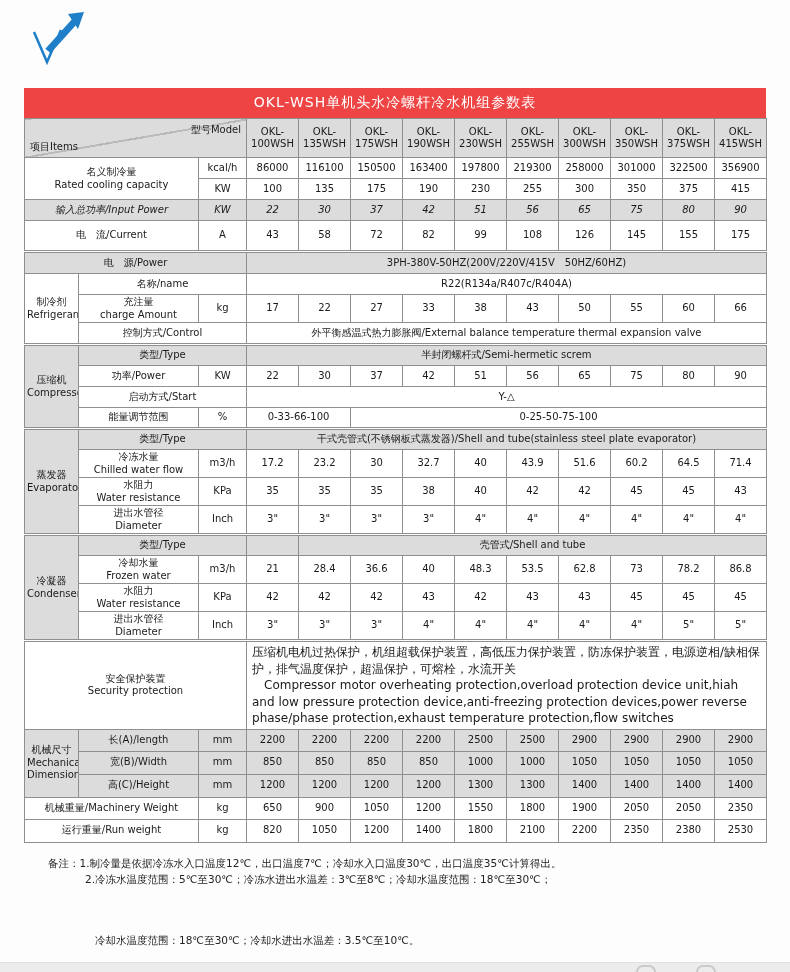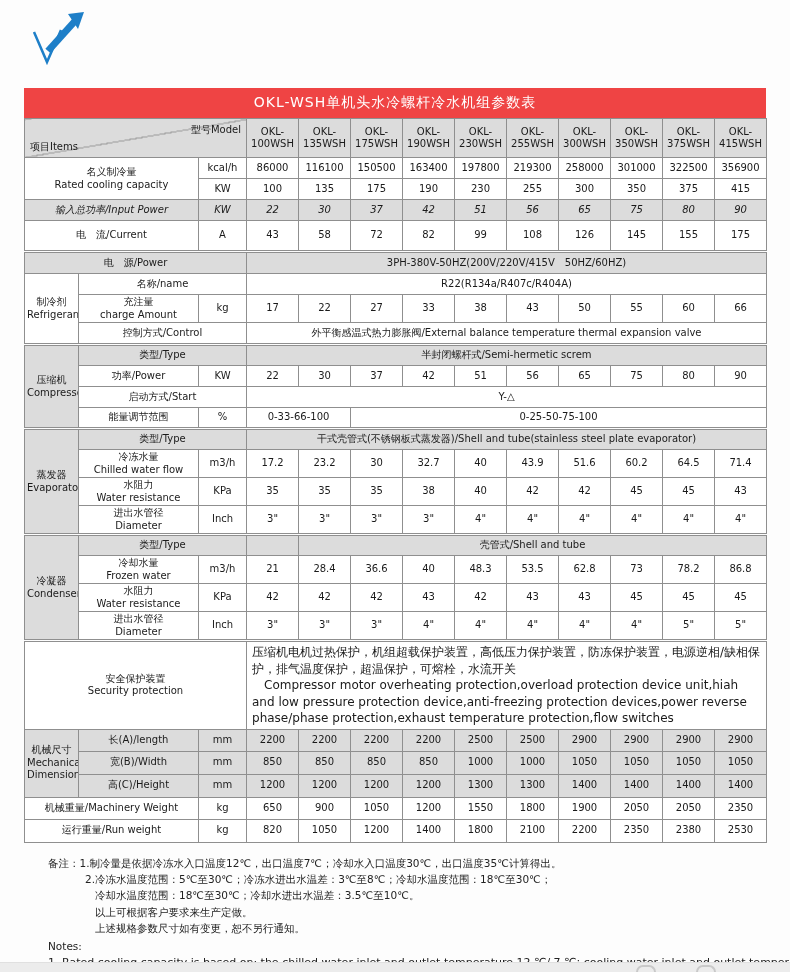--- a/index.html
+++ b/index.html
@@ -34,21 +34,21 @@
     position:relative;padding:0;
     background-image:linear-gradient(to bottom right,
       rgba(0,0,0,0) 49.3%, #9a9a9a 49.3%, #9a9a9a 50.7%, rgba(0,0,0,0) 50.7%);
   }
   .corner-items{position:absolute;left:5px;bottom:4px;font-size:10px;}
   .corner-model{position:absolute;right:5px;top:5px;font-size:10px;}
   
   .notes{margin:12px 24px 0 48px;font-size:10.5px;line-height:1.55;color:#222;}
   .note-line{white-space:nowrap;}
   .ind1{padding-left:37px;}
-  .ind2{padding-left:47px;}
+  .ind2{padding-left:47px;margin-top:45px;}
   .note-en{font-size:11px;}
   .notes-title{margin-top:2px;}
   
   .bottom-strip{
     position:absolute;left:0;right:0;bottom:0;height:9px;background:#ececec;
     border-top:1px solid #e0e0e0;
   }
   .artifact{position:absolute;bottom:0;height:5px;width:16px;
     border:2px solid #c9c9c9;border-bottom:none;border-radius:8px 8px 0 0;background:#ececec;}
   .a1{right:134px;} .a2{right:74px;}

